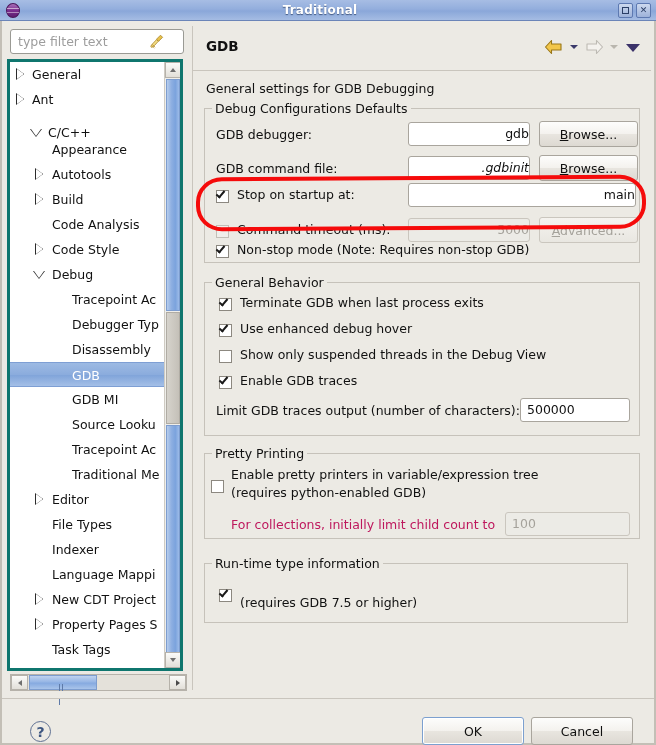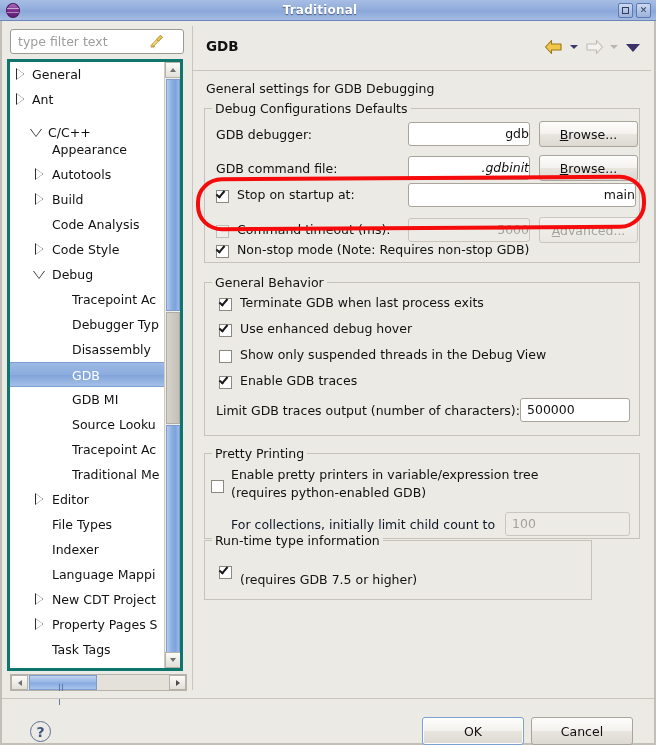--- a/index.html
+++ b/index.html
@@ -261,21 +261,21 @@
     background: transparent;
   }
   .group > legend, .group .gtitle {
     position: absolute; top: -8px; left: 7px;
     background: #eceae4; padding: 0 3px;
     font-size: 12.5px; color: #111;
   }
 
   .row { position: absolute; }
   .lblrow { font-size: 12.5px; color: #111; }
-  .lblrow.dim { color: #0f172a; }
+  .lblrow.dim { color: #be185d; }
 
   .tf {
     position: absolute; height: 24px;
     background: #ffffff; border: 1px solid #a9a59d; border-radius: 3px;
     font-size: 12.5px; color: #111;
     padding-left: 6px; line-height: 22px;
     font-family: inherit;
   }
   .tf.dis { background: #ecebe6; border-color: #cac6be; color: #a5a29b; }
 
@@ -606,21 +606,21 @@
           <div class="gtitle">Pretty Printing</div>
 
           <div class="cb" style="left:6px; top:26px;"></div>
           <div class="lblrow row" style="left:26px; top:13px;">Enable pretty printers in variable/expression tree</div>
           <div class="lblrow row" style="left:26px; top:31px;">(requires python-enabled GDB)</div>
 
           <div class="lblrow dim row" style="left:26px; top:63px;">For collections, initially limit child count to</div>
           <div class="tf dis" style="left:300px; top:58px; width:125px;">100</div>
         </div>
 
-        <div class="group" style="left:11px; top:468px; width:388px; height:60px;">
+        <div class="group" style="left:11px; top:491px; width:424px; height:60px;">
           <div class="gtitle">Run-time type information</div>
 
           <div class="cb" style="left:14px; top:25px;">
               <div class="tick"></div>
             </div>
           <div class="lblrow row" style="left:35px; top:31px;">(requires GDB 7.5 or higher)</div>
         </div>
 
       </div>
     </div>

